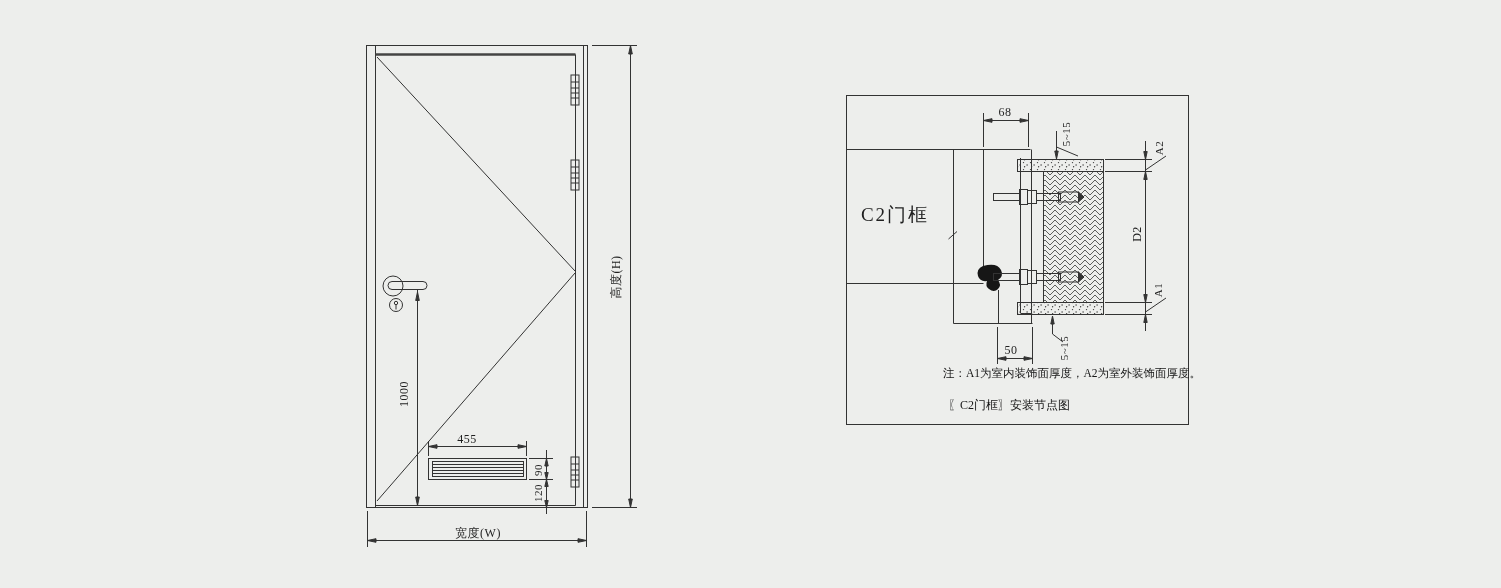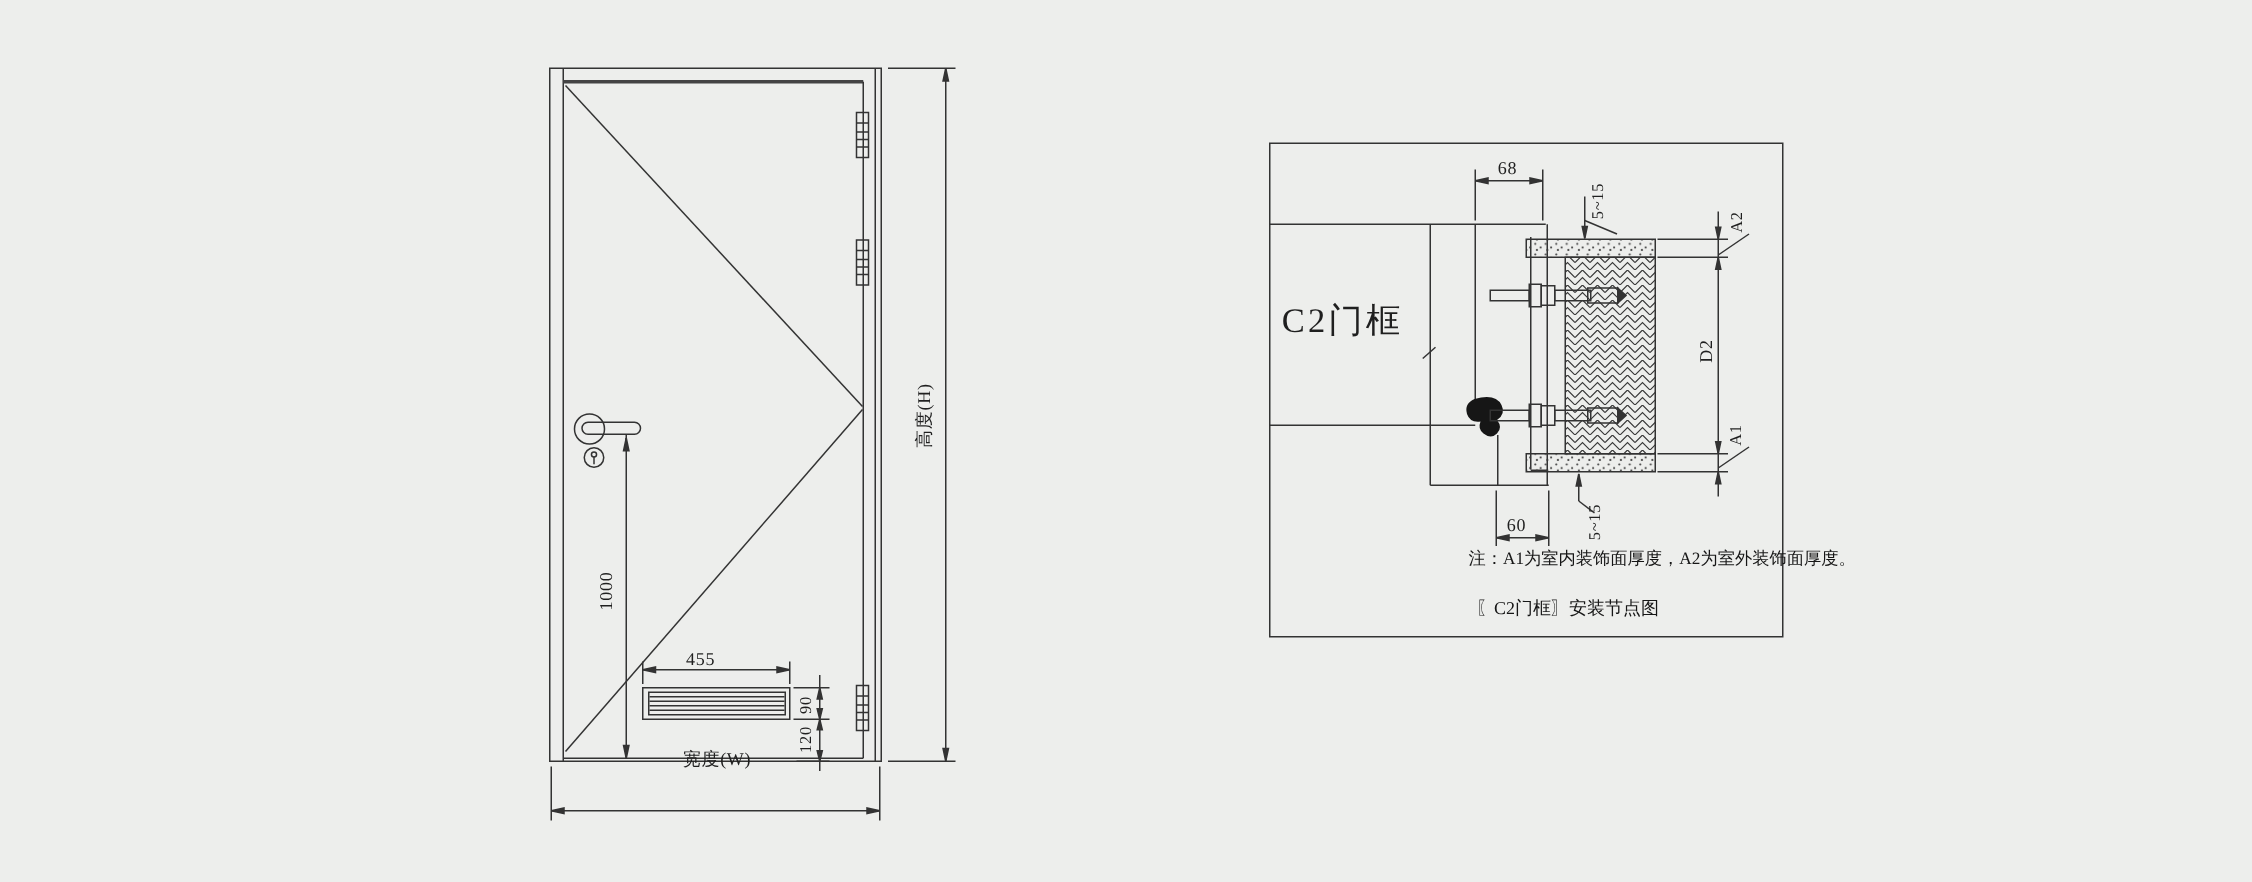--- a/index.html
+++ b/index.html
@@ -16,28 +16,27 @@
     position:absolute;
     transform:translate(-50%,-50%);
     font-size:12px;
     line-height:1;
     white-space:nowrap;
     color:#1f1f1f;
     letter-spacing:.5px;
   }
   .v{transform:translate(-50%,-50%) rotate(-90deg);}
   .sm{font-size:11px;}
-  .big{font-size:23px;letter-spacing:2px;}
+  .big{font-size:19px;letter-spacing:2px;}
   .note{
     position:absolute;
     font-size:11.5px;
     line-height:1;
     white-space:nowrap;
     color:#161616;
-    margin-left:36px;
   }
   .caption{font-size:12px;}
 </style>
 </head>
 <body>
 
 <div id="canvas">
 
   <svg id="linework" width="1501" height="588" viewBox="0 0 1501 588">
     <defs>
@@ -209,32 +208,32 @@
 
       <g>
         <path d="M997.5 327 V364 M1032.5 327 V364"></path>
         <path d="M997.5 358.5 H1032.5"></path>
         <polygon points="997.5,358.5 1006,356.7 1006,360.3" fill="#333"></polygon>
         <polygon points="1032.5,358.5 1024,356.7 1024,360.3" fill="#333"></polygon>
       </g>
     </g>
   </svg>
 
-  <div class="lbl" style="left:478px;top:506px">宽度(W)</div>
+  <div class="lbl" style="left:478px;top:533px">宽度(W)</div>
   <div class="lbl v" style="left:616px;top:277px">高度(H)</div>
   <div class="lbl v" style="left:404px;top:394px">1000</div>
   <div class="lbl" style="left:467px;top:439px">455</div>
   <div class="lbl v sm" style="left:538px;top:470px">90</div>
   <div class="lbl v sm" style="left:538px;top:493px">120</div>
 
   <div class="lbl big" style="left:895px;top:214px">C2门框</div>
   <div class="lbl" style="left:1005px;top:112px">68</div>
   <div class="lbl v sm" style="left:1066px;top:134px">5~15</div>
   <div class="lbl v sm" style="left:1159px;top:148px">A2</div>
   <div class="lbl v" style="left:1137px;top:234px">D2</div>
   <div class="lbl v sm" style="left:1158px;top:290px">A1</div>
   <div class="lbl v sm" style="left:1064px;top:348px">5~15</div>
-  <div class="lbl" style="left:1011px;top:350px">60</div>
+  <div class="lbl" style="left:1011px;top:350px">50</div>
 
   <div class="note" style="left:943px;top:368px">注：A1为室内装饰面厚度，A2为室外装饰面厚度。</div>
   <div class="note caption" style="left:948px;top:399px">〖C2门框〗安装节点图</div>
 
 </div>
 
 </body></html>

